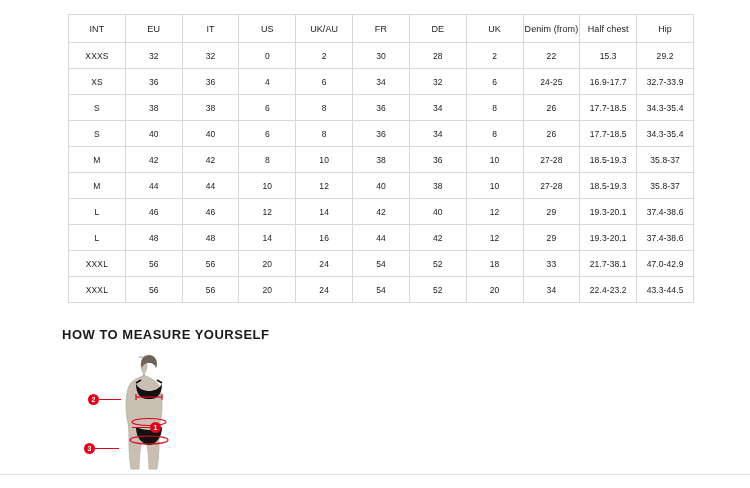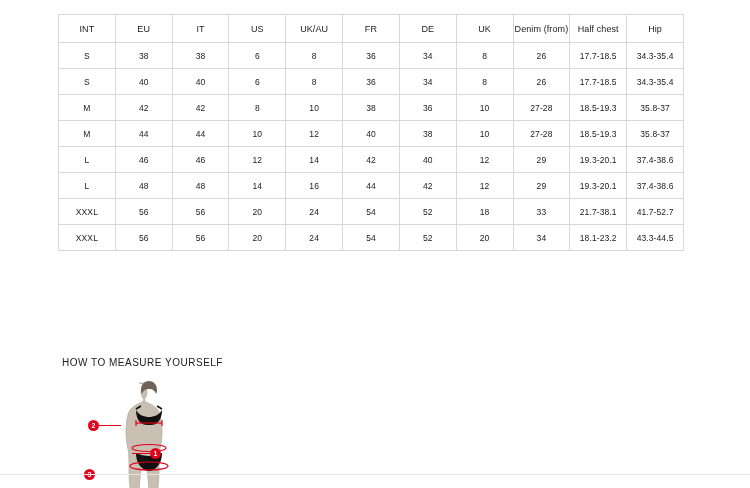--- a/index.html
+++ b/index.html
@@ -12,21 +12,21 @@
     height: 488px;
     font-family: "Liberation Sans", sans-serif;
     color: #111111;
     position: relative;
     overflow: hidden;
   }
 
   
   .table-wrap {
     position: absolute;
-    left: 58px;
+    left: 68px;
     top: 14px;
     width: 626px;
   }
   table.size-table {
     border-collapse: collapse;
     width: 626px;
     table-layout: fixed;
   }
   table.size-table th,
   table.size-table td {
@@ -47,26 +47,25 @@
   }
 
   
   .measure-section {
     position: absolute;
     left: 62px;
     top: 327px;
     width: 630px;
   }
   .measure-title {
-    font-size: 10px;
-    font-weight: normal;
+    font-size: 13px;
+    font-weight: bold;
     letter-spacing: 0.5px;
     color: #1a1a1a;
     margin-bottom: 10px;
-    margin-top: 30px;
   }
   .measure-body {
     display: flex;
     align-items: flex-start;
     flex-direction: column;
   }
   .figure-box {
     position: relative;
     width: 130px;
     height: 120px;
@@ -145,20 +144,46 @@
         <th>FR</th>
         <th>DE</th>
         <th>UK</th>
         <th>Denim (from)</th>
         <th>Half chest</th>
         <th>Hip</th>
       </tr>
     </thead>
     <tbody>
       <tr>
+        <td>XXXS</td>
+        <td>32</td>
+        <td>32</td>
+        <td>0</td>
+        <td>2</td>
+        <td>30</td>
+        <td>28</td>
+        <td>2</td>
+        <td>22</td>
+        <td>15.3</td>
+        <td>29.2</td>
+      </tr>
+      <tr>
+        <td>XS</td>
+        <td>36</td>
+        <td>36</td>
+        <td>4</td>
+        <td>6</td>
+        <td>34</td>
+        <td>32</td>
+        <td>6</td>
+        <td>24-25</td>
+        <td>16.9-17.7</td>
+        <td>32.7-33.9</td>
+      </tr>
+      <tr>
         <td>S</td>
         <td>38</td>
         <td>38</td>
         <td>6</td>
         <td>8</td>
         <td>36</td>
         <td>34</td>
         <td>8</td>
         <td>26</td>
         <td>17.7-18.5</td>
@@ -233,33 +258,33 @@
         <td>XXXL</td>
         <td>56</td>
         <td>56</td>
         <td>20</td>
         <td>24</td>
         <td>54</td>
         <td>52</td>
         <td>18</td>
         <td>33</td>
         <td>21.7-38.1</td>
-        <td>41.7-52.7</td>
+        <td>47.0-42.9</td>
       </tr>
       <tr>
         <td>XXXL</td>
         <td>56</td>
         <td>56</td>
         <td>20</td>
         <td>24</td>
         <td>54</td>
         <td>52</td>
         <td>20</td>
         <td>34</td>
-        <td>18.1-23.2</td>
+        <td>22.4-23.2</td>
         <td>43.3-44.5</td>
       </tr>
     </tbody>
   </table>
 </div>
 
 <div class="measure-section">
   <div class="measure-title">HOW TO MEASURE YOURSELF</div>
 
   <div class="measure-body">

